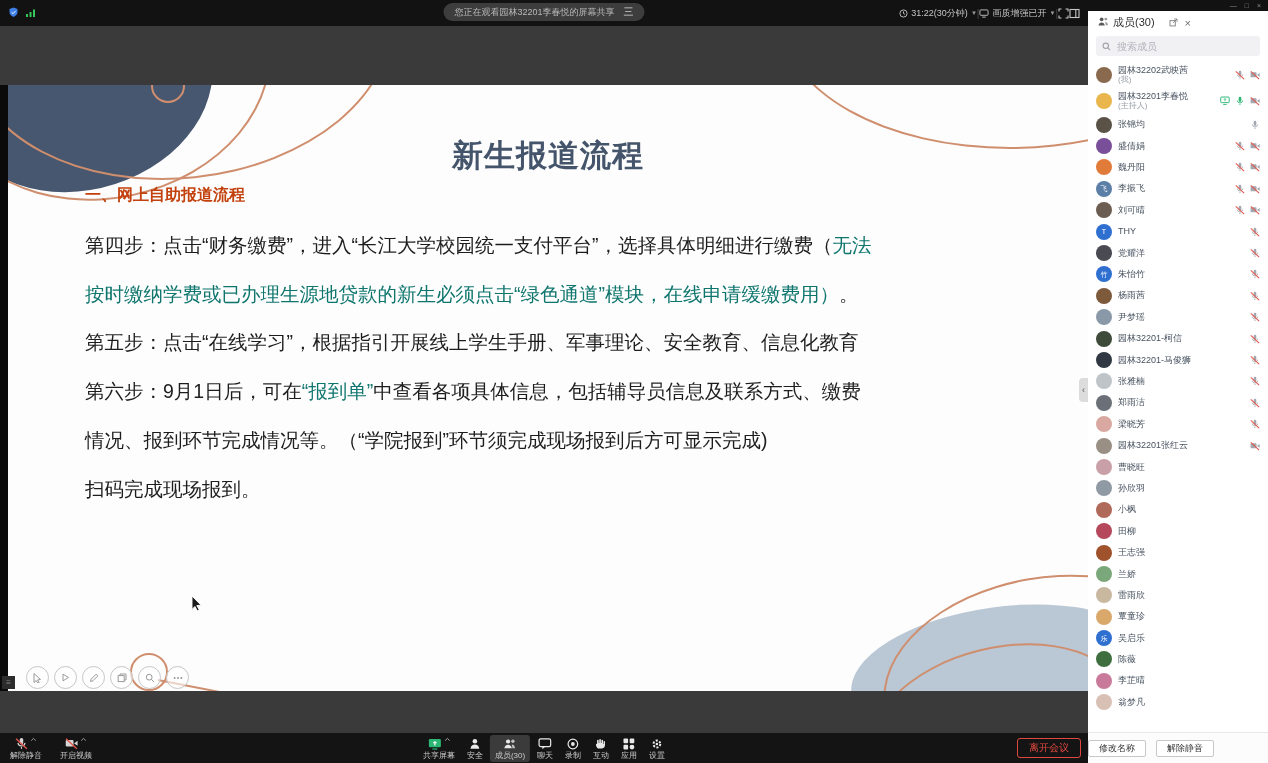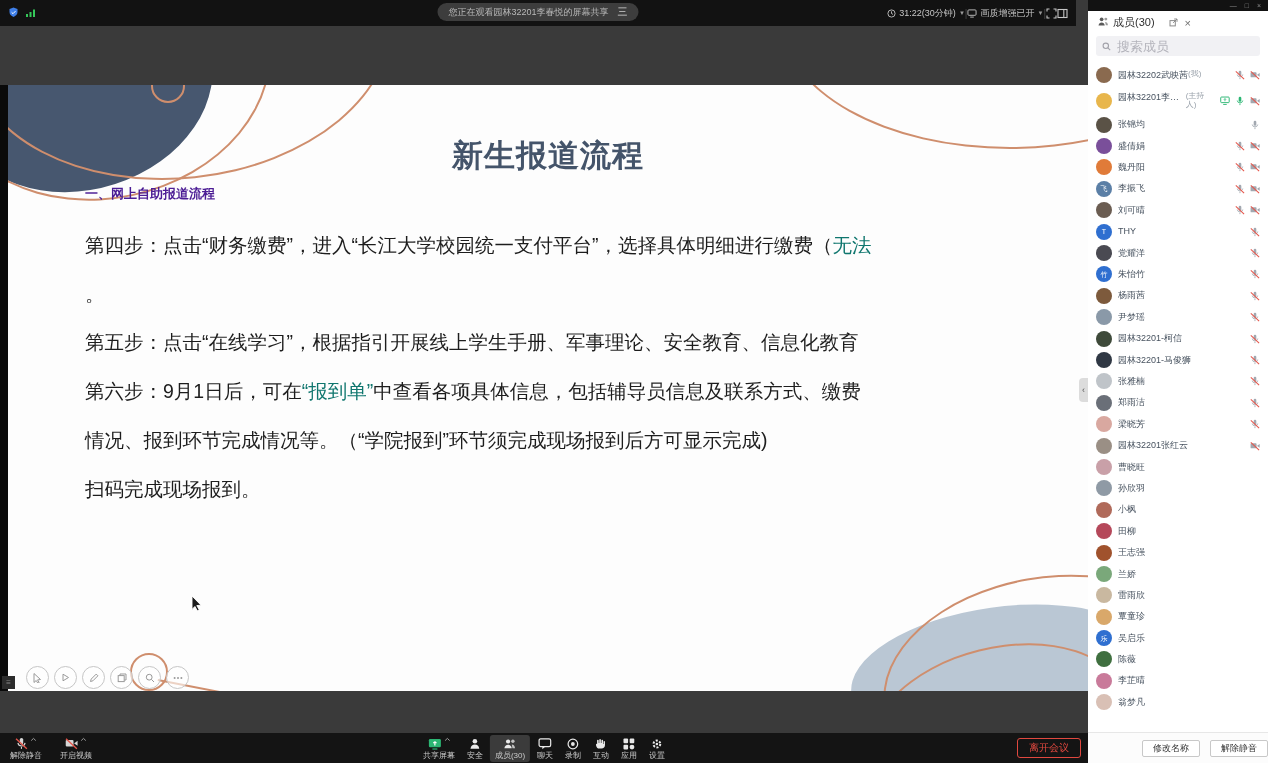--- a/index.html
+++ b/index.html
@@ -1,20 +1,20 @@
 <!DOCTYPE html>
 <html><head>
 <meta charset="utf-8">
 <style>
   html,body{margin:0;padding:0;background:#000}
   body{width:1268px;height:763px;overflow:hidden;font-family:"Liberation Sans","DejaVu Sans",sans-serif;-webkit-font-smoothing:antialiased}
   .app{display:flex;width:1268px;height:763px}
   
   .stage{position:relative;width:1088px;height:763px;background:#3a3a3a;flex:none;overflow:hidden}
-  .topbar{position:absolute;top:0;left:0;right:12px;height:26px;background:#121212;display:flex;align-items:center;padding:8px 8px;z-index:40;box-sizing:border-box}
+  .topbar{position:absolute;top:0;left:0;right:0;height:26px;background:#121212;display:flex;align-items:center;padding:8px 8px;z-index:40;box-sizing:border-box}
   .tb-left{display:flex;align-items:center;gap:6px}
   .pill{position:absolute;left:50%;top:3px;transform:translateX(-50%);background:#3d3d3d;color:#b9b9b9;font-size:9px;line-height:1;padding:4px 11px;border-radius:10px;display:flex;align-items:center;gap:9px;white-space:nowrap}
   .pill .menu-g{color:#cfcfcf;font-size:10px}
   .tb-right{margin-left:auto;display:flex;align-items:center;color:#c6c6c6;font-size:9px;white-space:nowrap}
   .tb-sep{color:#474747;font-size:10px}
   .tb-item{display:flex;align-items:center;gap:3px;cursor:default}
   .dd{font-size:6px;color:#9a9a9a}
   .black-strip{position:absolute;left:0;top:85px;width:8px;height:606px;background:#0a0a0a;z-index:5}
   .slide{position:absolute;left:8px;top:85px;width:1080px;height:606px;background:#fdfdfd;overflow:hidden;z-index:10}
   
@@ -23,21 +23,21 @@
   .arc-tl1{left:-70px;top:-150px;width:330px;height:260px;transform:rotate(-12deg)}
   .arc-tl2{left:-40px;top:-190px;width:420px;height:280px;transform:rotate(-6deg)}
   .ring-tl{position:absolute;left:143px;top:-16px;width:30px;height:30px;border:2px solid #cf8e6d;border-radius:50%}
   .arc-tr{right:-150px;top:-192px;width:452px;height:252px}
   .blob-br{position:absolute;right:-62px;bottom:-48px;width:300px;height:132px;background:#bac7d4;border-radius:50%;transform:rotate(-8deg)}
   .arc-br1{right:-120px;bottom:-92px;width:322px;height:202px;transform:rotate(-10deg)}
   .arc-br2{right:-44px;bottom:-122px;width:262px;height:162px;transform:rotate(-14deg)}
   .ring-bl{position:absolute;left:122px;top:568px;width:34px;height:34px;border:2px solid #cf8e6d;border-radius:50%}
   .tail-bl{position:absolute;left:150px;top:594px;width:112px;border-top:2px solid #cf8e6d;transform:rotate(11deg);transform-origin:left top}
   .slide-title{position:absolute;top:50px;left:0;right:0;text-align:center;font-size:31px;font-weight:bold;color:#44546a;letter-spacing:1px;z-index:3}
-  .slide-heading{position:absolute;top:100px;left:77px;font-size:13px;font-weight:bold;color:#4c1d95;z-index:3}
+  .slide-heading{position:absolute;top:100px;left:77px;font-size:16px;font-weight:bold;color:#c2410c;z-index:3}
   .slide-body{position:absolute;top:136px;left:77px;right:16px;z-index:3;font-size:19.5px;color:#1d1d1d}
   .ln{height:48.8px;display:flex;align-items:center;white-space:pre}
   .seg-r{color:#0f766e}
   .controls{position:absolute;left:18px;top:581px;display:flex;gap:5px;align-items:center;z-index:6}
   .ctrl{width:21px;height:21px;border:1px solid #c6c6c6;border-radius:50%;display:flex;align-items:center;justify-content:center;background:rgba(255,255,255,.6)}
   .cursor{position:absolute;left:183px;top:510px;z-index:8}
   .collapse-tab{position:absolute;right:0;top:378px;width:9px;height:24px;background:#dcdcdc;border-radius:4px 0 0 4px;display:flex;align-items:center;justify-content:center;color:#555;font-size:9px;z-index:30}
   .notes-ico{position:absolute;left:2px;top:676px;width:13px;height:13px;background:#2c2c2c;color:#888;font-size:8px;display:flex;align-items:center;justify-content:center;z-index:20}
   
   .bottombar{position:absolute;left:0;right:0;bottom:0;height:30px;background:#141414;display:flex;align-items:center;z-index:40}
@@ -47,31 +47,31 @@
   .tool.active{background:#3b3b3b}
   .center-tools{position:absolute;left:50%;transform:translateX(-50%);display:flex;gap:2px;align-items:flex-end}
   .leave-btn{margin-left:auto;margin-right:7px;border:1px solid #e0483f;color:#e0483f;font-size:10px;padding:3px 11px;border-radius:3px;background:transparent;line-height:1.2}
   
   .sidebar{width:180px;height:763px;background:#fff;display:flex;flex-direction:column;flex:none;box-sizing:border-box}
   .winctl{height:11px;background:#121212;display:flex;justify-content:flex-end;align-items:center;gap:8px;padding:0 7px;color:#8d8d8d;font-size:7px;line-height:1}
   .sb-header{height:23px;display:flex;align-items:center;gap:4px;padding:0 9px;font-size:11px;color:#2f2f2f}
   .sb-hicons{display:flex;align-items:center;gap:7px;margin-left:10px;color:#8a8a8a}
   .sb-close{font-size:11px;color:#6f6f6f}
   .sb-search{margin:2px 8px 5px;background:#f1f1f4;border-radius:3px;height:20px;display:flex;align-items:center;gap:4px;padding:0 6px}
-  .sb-search input{border:0;background:transparent;font-size:13px;width:100%;outline:none;color:#333}
+  .sb-search input{border:0;background:transparent;font-size:10px;width:100%;outline:none;color:#333}
   .sb-search input::placeholder{color:#b2b2ba}
   .sb-list{flex:1;overflow:hidden;padding:1px 8px 0}
   .p-row{display:flex;align-items:center;gap:6px;height:21.4px}
   .p-row.tall{height:26px}
   .avatar{width:16px;height:16px;border-radius:50%;flex:none;display:flex;align-items:center;justify-content:center;color:#fff;font-size:7px;line-height:1}
-  .p-namecol{display:flex;overflow:hidden}
+  .p-namecol{display:flex;flex-direction:column;overflow:hidden}
   .p-name{font-size:9px;color:#47525f;white-space:nowrap;overflow:hidden;text-overflow:ellipsis;line-height:1.2}
   .p-sub{font-size:8px;color:#9aa2ab;line-height:1.1}
   .p-icons{margin-left:auto;display:flex;gap:5px;align-items:center;flex:none}
-  .sb-footer{height:30px;border-top:1px solid #e7e7e7;display:flex;align-items:center;justify-content:flex-end;gap:10px;background:#fcfcfc}
+  .sb-footer{height:30px;border-top:1px solid #e7e7e7;display:flex;align-items:center;justify-content:flex-start;gap:10px;background:#fcfcfc}
   .sb-btn{font-size:9px;color:#333;border:1px solid #c8c8c8;border-radius:2px;padding:3px 10px;background:#fff;line-height:1;cursor:default}
 </style>
 </head>
 <body>
 
 <div class="app">
 
   <div class="stage">
     <div class="topbar">
       <div class="tb-left">
@@ -133,21 +133,21 @@
       <div class="blob-br"></div>
       <div class="arc arc-br1"></div>
       <div class="arc arc-br2"></div>
       <div class="ring-bl"></div>
       <div class="tail-bl"></div>
 
       <div class="slide-title">新生报道流程</div>
       <div class="slide-heading">一、网上自助报道流程</div>
       <div class="slide-body" id="slide-body">
           <div class="ln"><span class="seg-k">第四步：点击“财务缴费”，进入“长江大学校园统一支付平台”，选择具体明细进行缴费（</span><span class="seg-r">无法</span></div>
-          <div class="ln"><span class="seg-k">。</span></div>
+          <div class="ln"><span class="seg-r">按时缴纳学费或已办理生源地贷款的新生必须点击“绿色通道”模块，在线申请缓缴费用）</span><span class="seg-k">。</span></div>
           <div class="ln"><span class="seg-k">第五步：点击“在线学习”，根据指引开展线上学生手册、军事理论、安全教育、信息化教育</span></div>
           <div class="ln"><span class="seg-k">第六步：9月1日后，可在</span><span class="seg-r">“报到单”</span><span class="seg-k">中查看各项具体信息，包括辅导员信息及联系方式、缴费</span></div>
           <div class="ln"><span class="seg-k">情况、报到环节完成情况等。（“学院报到”环节须完成现场报到后方可显示完成)</span></div>
           <div class="ln"><span class="seg-k">扫码完成现场报到。</span></div>
         </div>
 
       <div class="controls">
         <div class="ctrl">
             <svg width="11" height="11" viewBox="0 0 11 11">
               <path d="M2 1.5l6.5 6-3 .4 1.7 2.6-1.4.7-1.6-2.7-2.2 2z" fill="none" stroke="#9a9a9a" stroke-width="1"></path>

